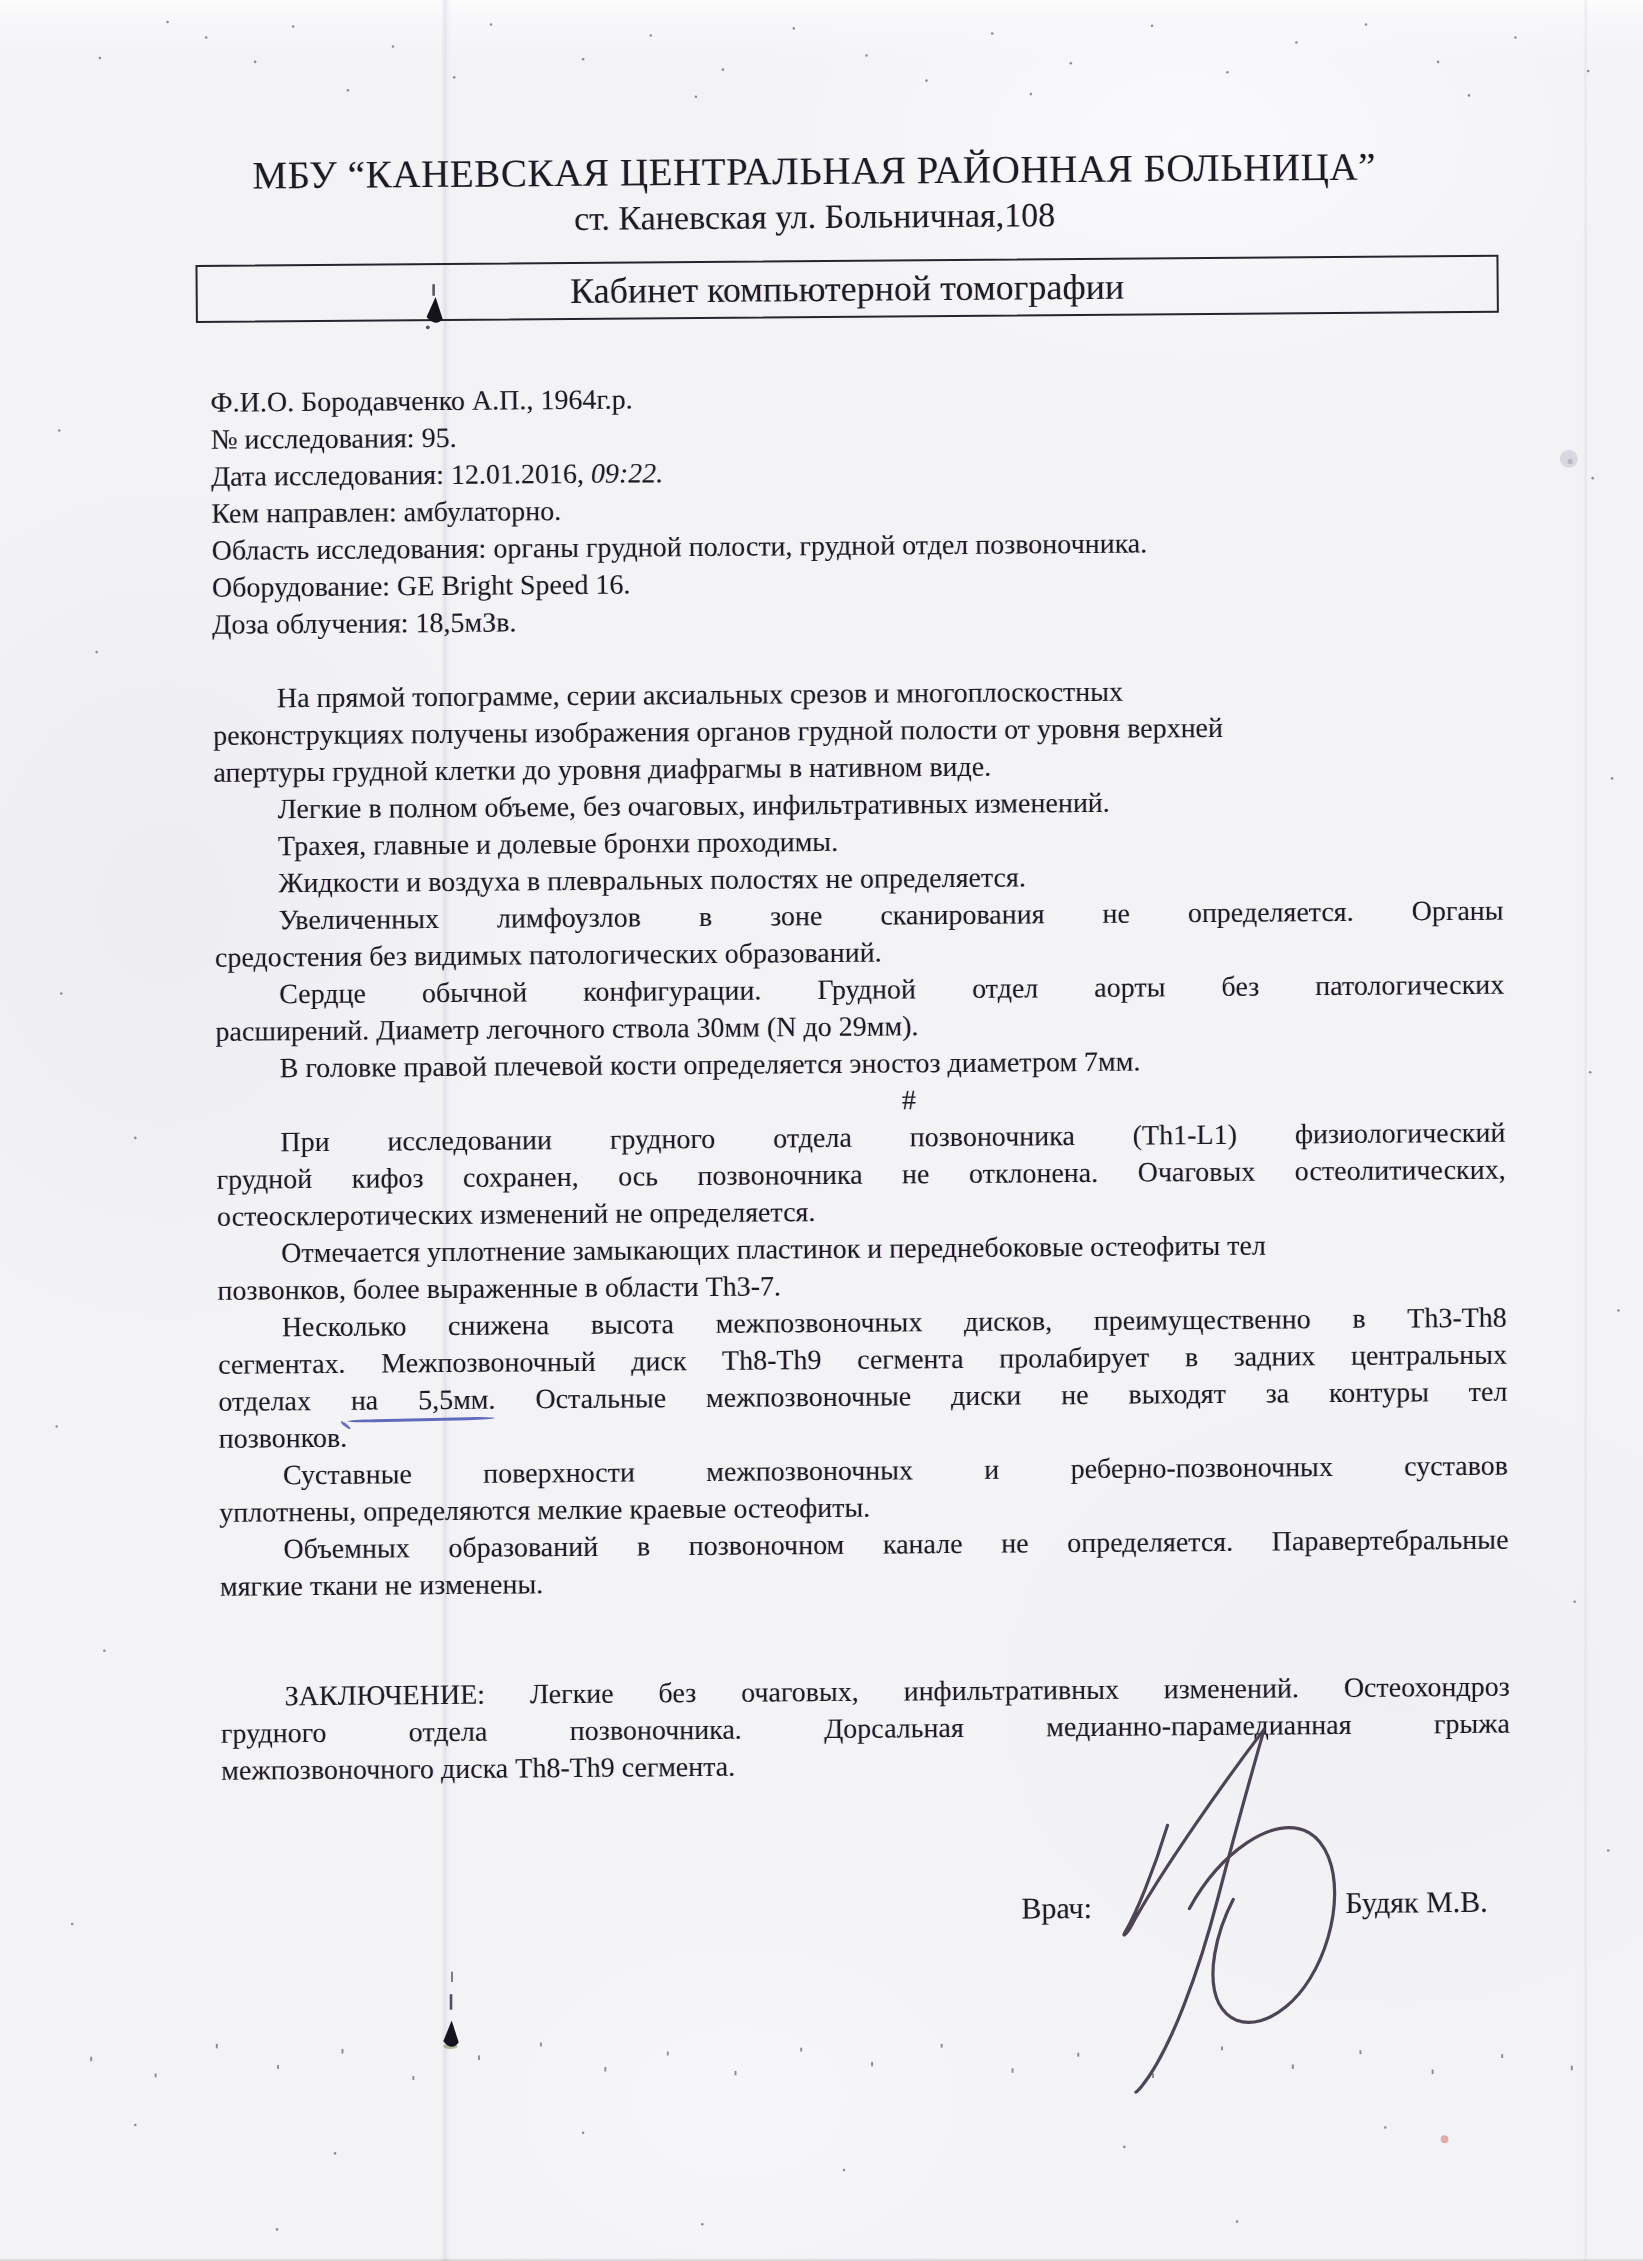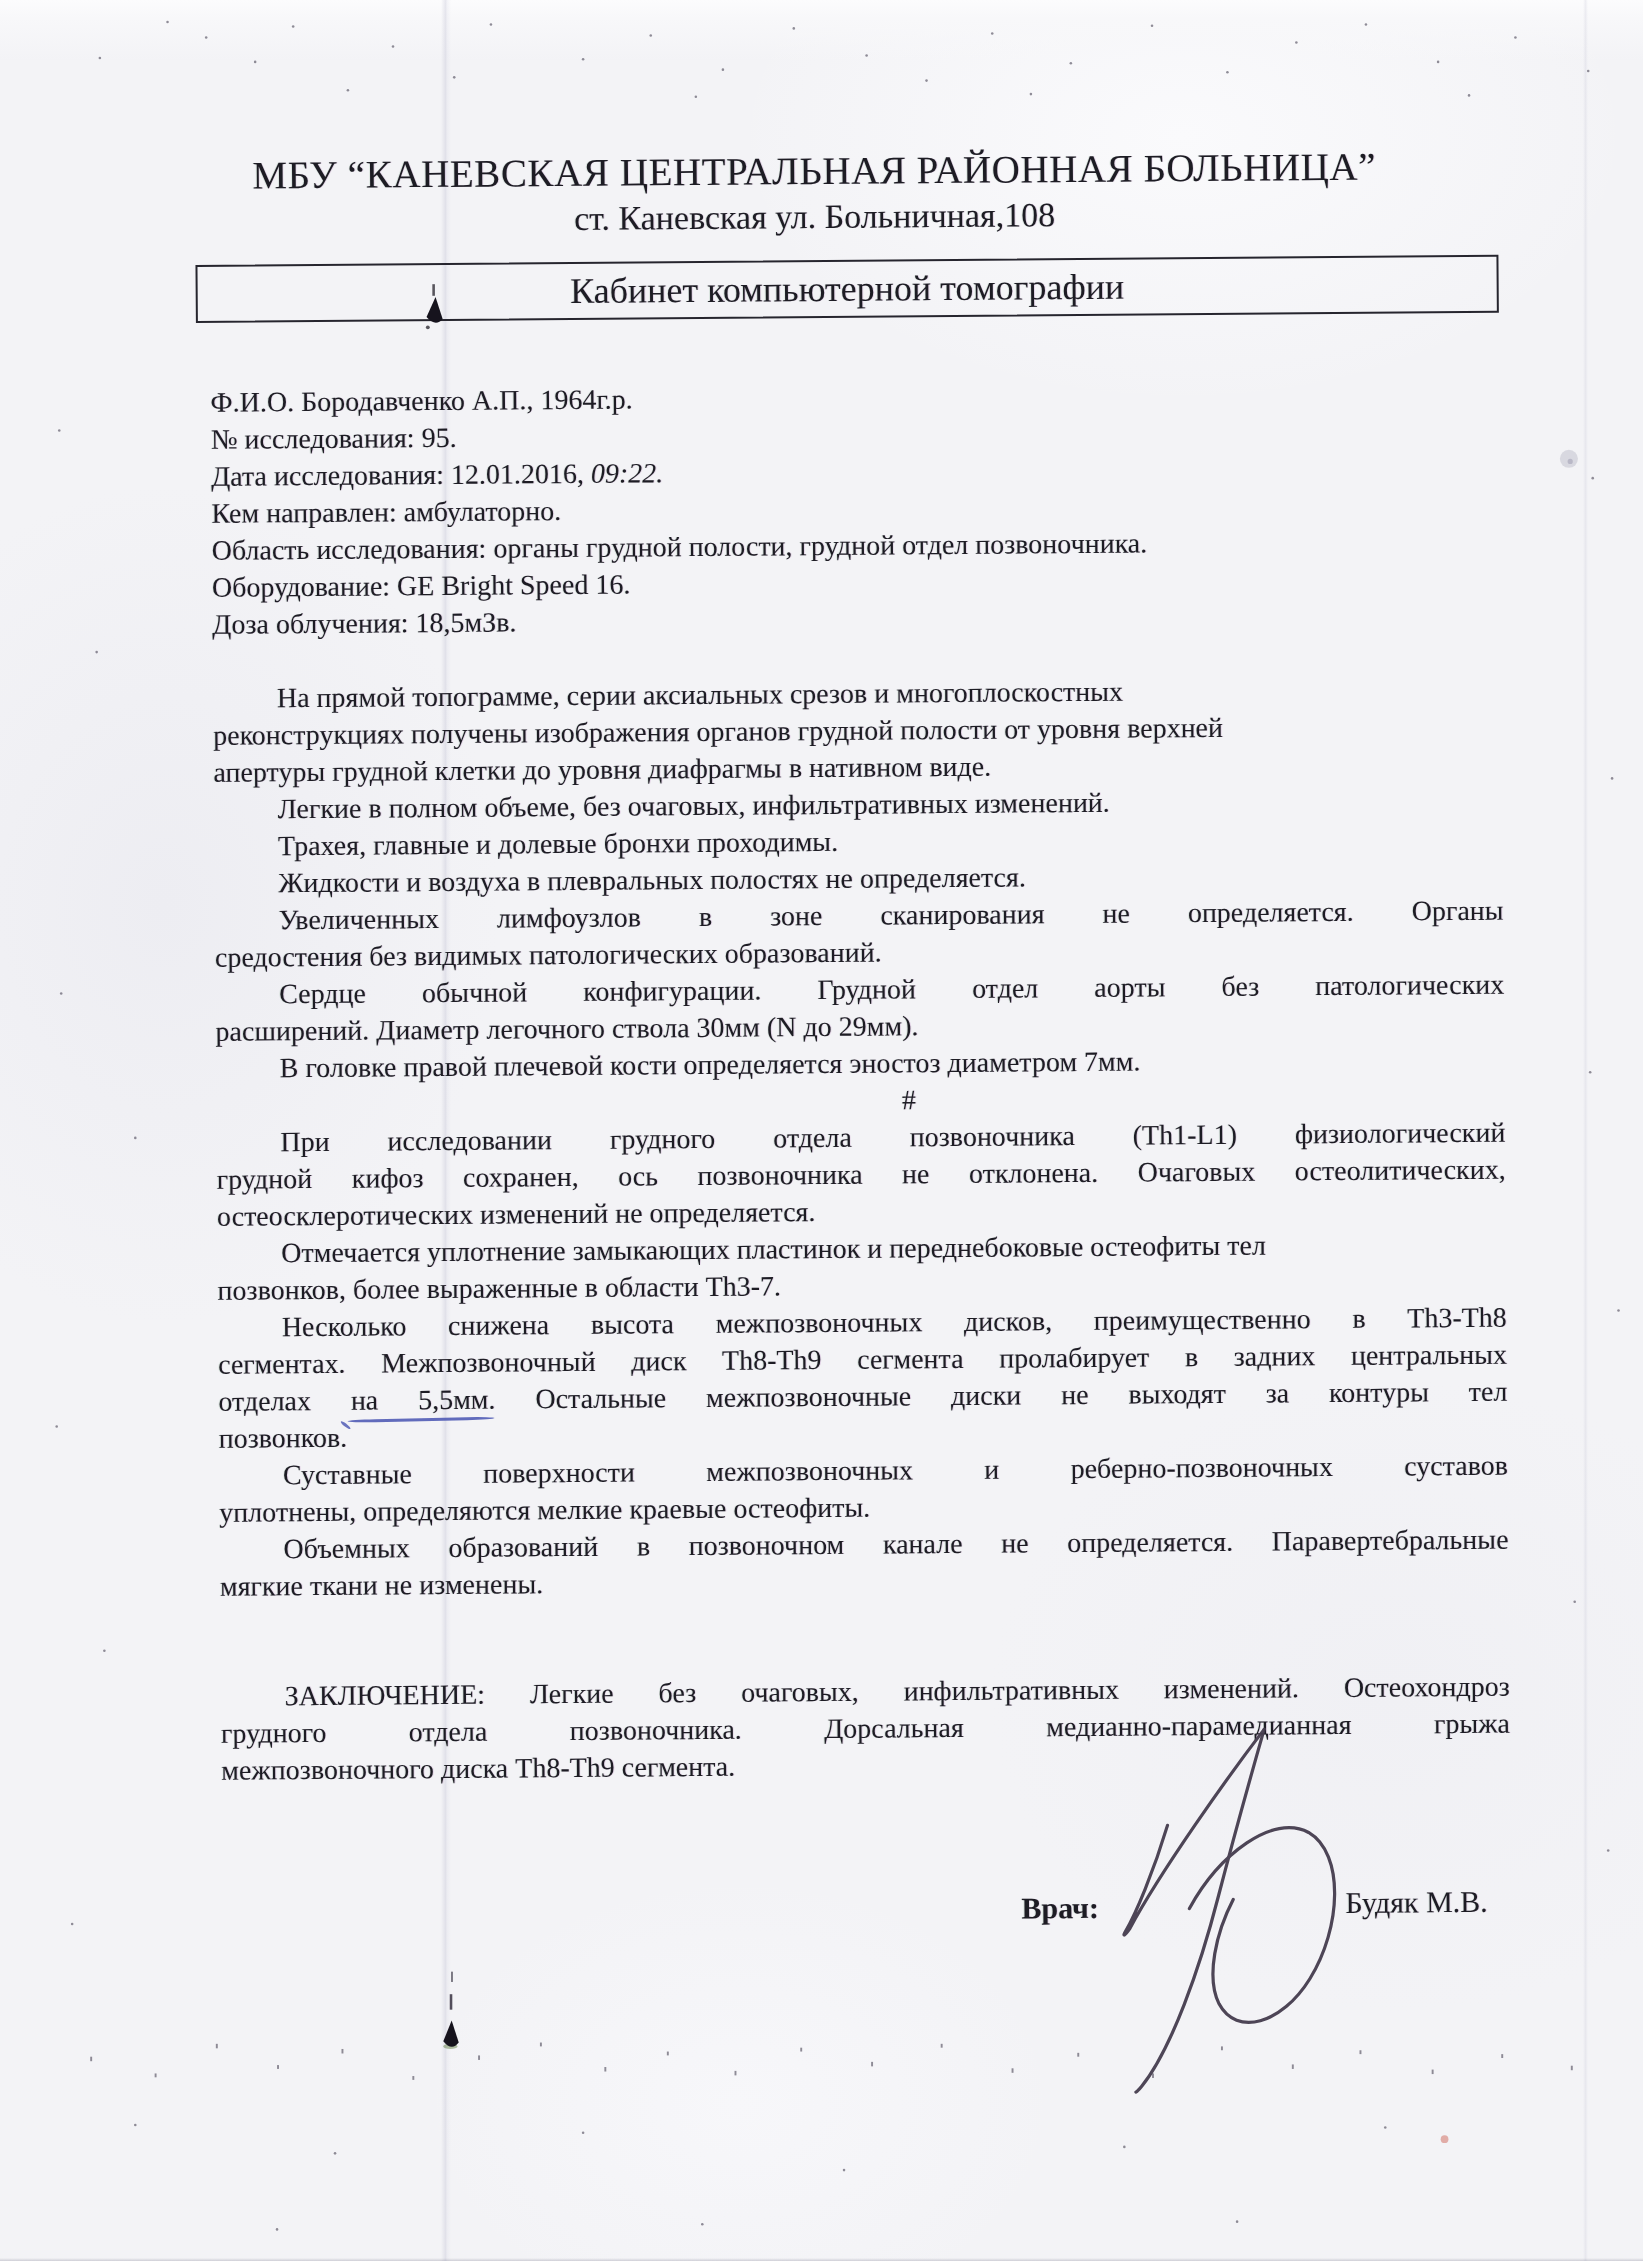--- a/index.html
+++ b/index.html
@@ -39,21 +39,21 @@
   .line.first{text-indent:64px;}
   .line.jfull{text-align:justify;text-align-last:justify;}
   .line.gap{margin-top:73px;}
   .divider{height:37px;text-align:center;text-indent:97px;}
   .pen-underline{position:relative;}
   .pen-underline::after{content:"";position:absolute;left:-3.9px;right:1.3px;bottom:-6.4px;height:3.2px;
     background:#4752b2;border-radius:40%/100%;transform:rotate(-0.8deg);opacity:.85;}
   .pen-underline::before{content:"";position:absolute;left:-11px;bottom:-11px;width:12.2px;height:3.2px;
     background:#4752b2;border-radius:50%;transform:rotate(38deg);opacity:.8;}
   .sign-row{position:relative;margin:109px 0 0 216px;width:1289px;height:39px;font-size:30px;}
-  .sign-label{position:absolute;left:799px;top:0;font-weight:bold;}
+  .sign-label{position:absolute;left:799px;top:0;}
   .sign-name{position:absolute;left:1123px;top:-2.6px;}
   .overlay{position:absolute;left:0;top:0;width:1643px;height:2261px;pointer-events:none;}
 </style>
 </head>
 <body>
 
 <div class="page">
   <div class="crease"></div>
   <div class="crease2"></div>
 

